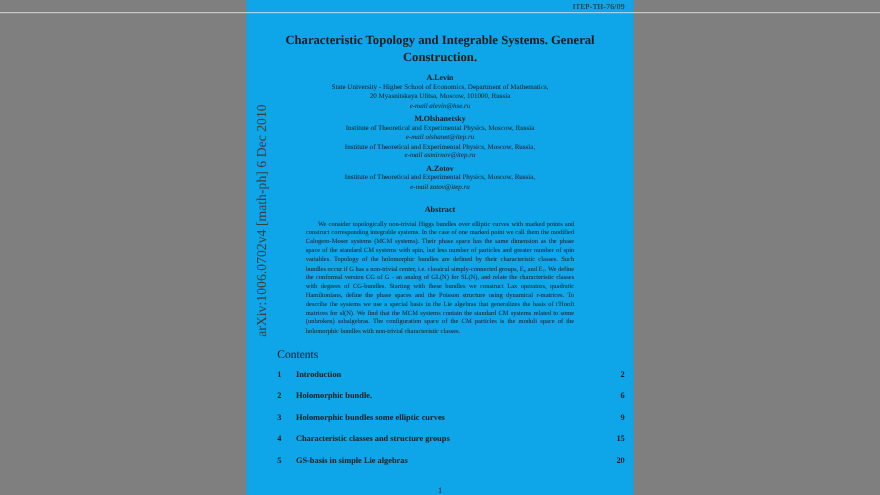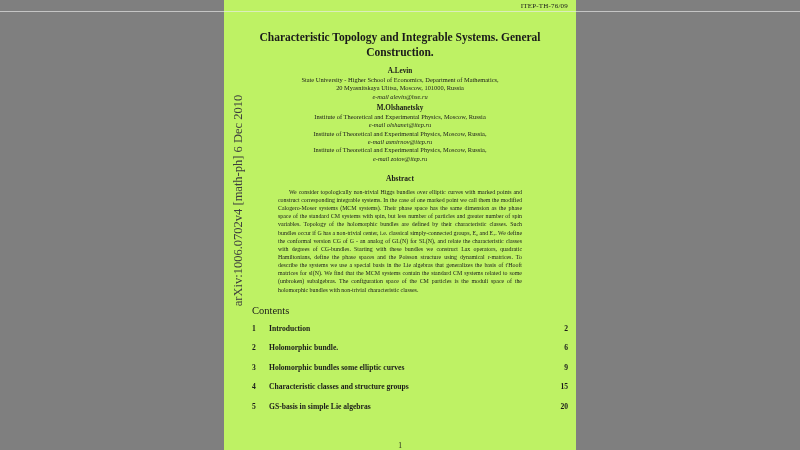--- a/index.html
+++ b/index.html
@@ -10,21 +10,21 @@
     font-family: "Liberation Serif", "DejaVu Serif", serif;
     color: #1a1a1a;
   }
   .viewport { position: relative; width: 800px; height: 450px; }
   .top-rule {
     position: absolute; top: 11px; left: 0; width: 800px; height: 0;
     border-top: 1px solid rgba(235,235,235,0.65); z-index: 3;
   }
   .page {
     position: relative; width: 352px; height: 450px; margin: 0 auto;
-    background: #bef264; overflow: hidden;
+    background: #0ea5e9; overflow: hidden;
   }
   .header-id {
     text-align: right; font-size: 7px; letter-spacing: 0.2px;
     padding: 2px 8px 0 0;
   }
   .arxiv-stamp {
     position: absolute; left: -121px; top: 193px; width: 270px; height: 15px;
     line-height: 15px; text-align: center; transform: rotate(-90deg);
     font-size: 12.5px; color: #3d3d3d; white-space: nowrap;
   }
@@ -86,20 +86,21 @@
         <div class="affil">Institute of Theoretical and Experimental Physics, Moscow, Russia</div>
         <div class="email">e-mail olshanet@itep.ru</div>
       </div>
 
       <div class="author">
         <div class="affil">Institute of Theoretical and Experimental Physics, Moscow, Russia,</div>
         <div class="email">e-mail asmirnov@itep.ru</div>
       </div>
 
       <div class="author">
+        <div class="author-name">A.Zotov</div>
         <div class="affil">Institute of Theoretical and Experimental Physics, Moscow, Russia,</div>
         <div class="email">e-mail zotov@itep.ru</div>
       </div>
 
     </div>
 
     <div class="abstract">
       <div class="abstract-heading">Abstract</div>
       <p class="abstract-text">We consider topologically non-trivial Higgs bundles over elliptic curves with marked points and construct corresponding integrable systems. In the case of one marked point we call them the modified Calogero-Moser systems (MCM systems). Their phase space has the same dimension as the phase space of the standard CM systems with spin, but less number of particles and greater number of spin variables. Topology of the holomorphic bundles are defined by their characteristic classes. Such bundles occur if G has a non-trivial center, i.e. classical simply-connected groups, E₆ and E₇. We define the conformal version CG of G - an analog of GL(N) for SL(N), and relate the characteristic classes with degrees of CG-bundles. Starting with these bundles we construct Lax operators, quadratic Hamiltonians, define the phase spaces and the Poisson structure using dynamical r-matrices. To describe the systems we use a special basis in the Lie algebras that generalizes the basis of t'Hooft matrices for sl(N). We find that the MCM systems contain the standard CM systems related to some (unbroken) subalgebras. The configuration space of the CM particles is the moduli space of the holomorphic bundles with non-trivial characteristic classes.</p>
     </div>

